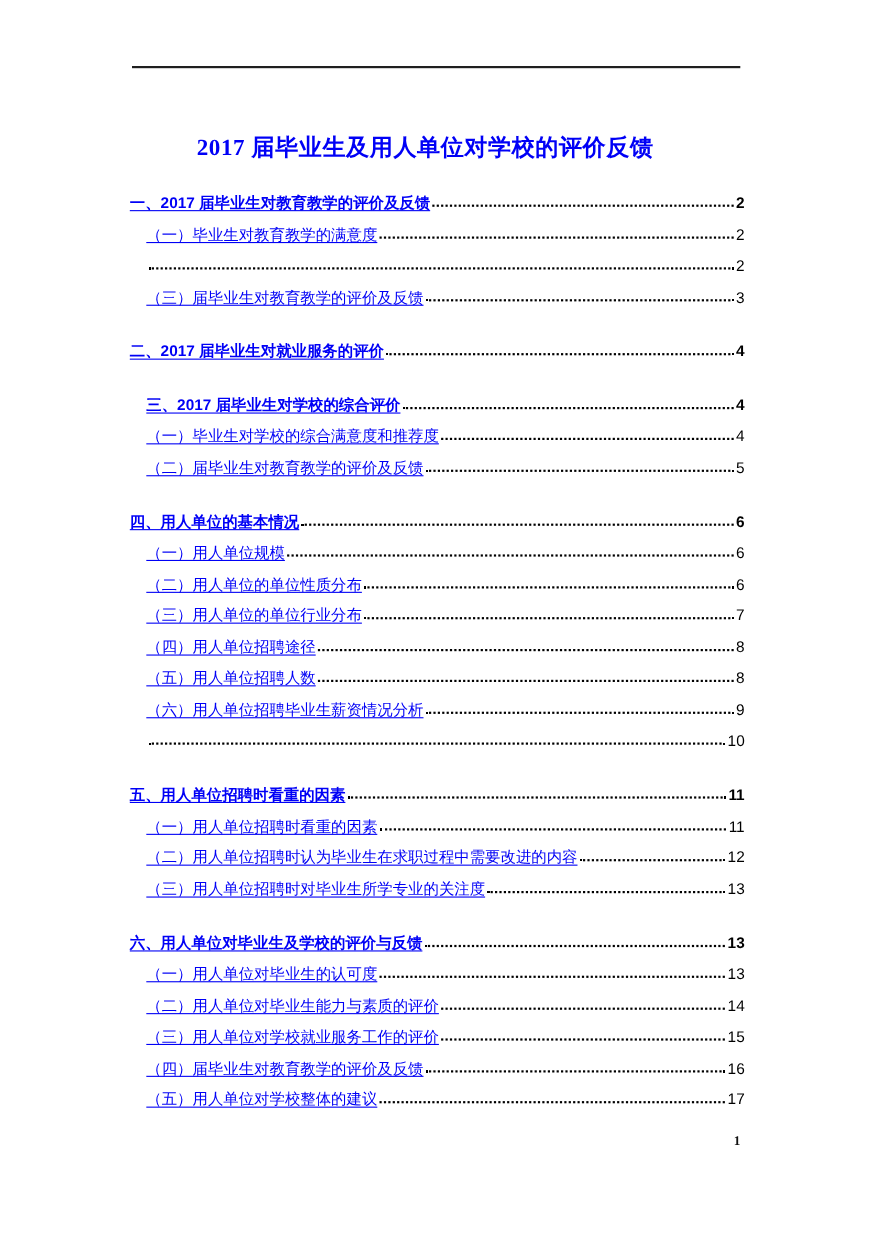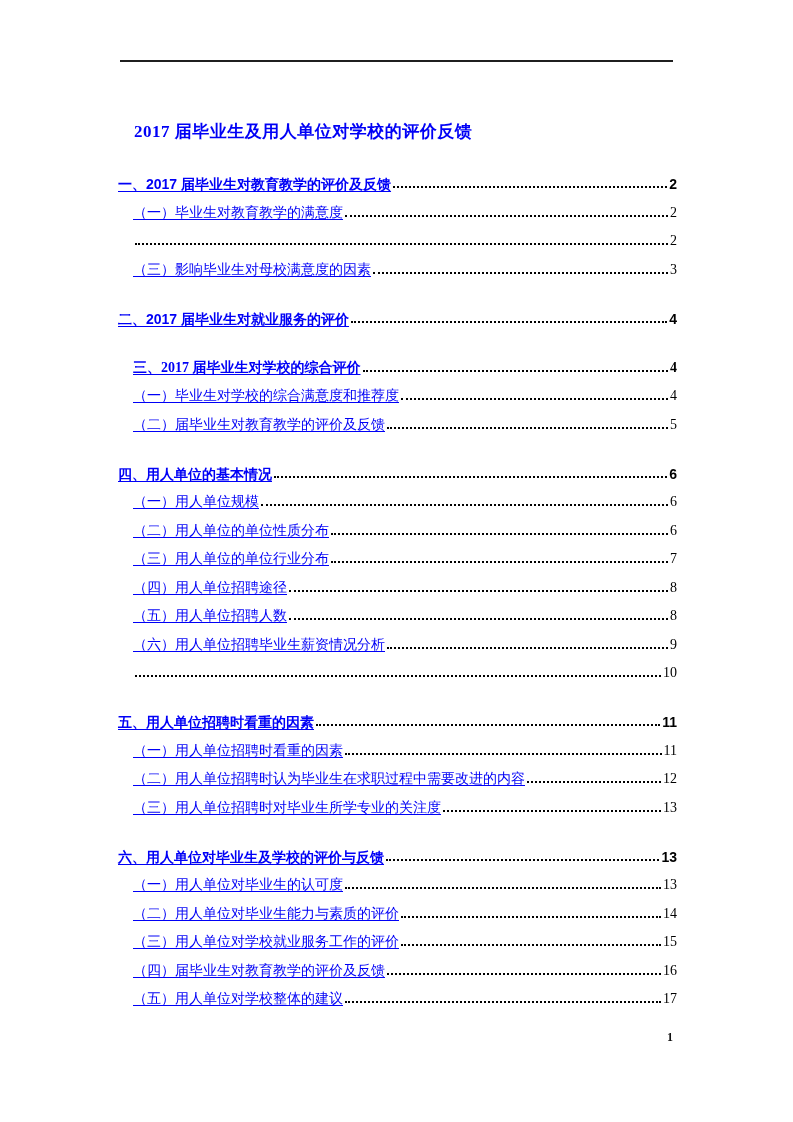--- a/index.html
+++ b/index.html
@@ -18,27 +18,27 @@
   .header-rule {
     position: absolute;
     left: 120px;
     top: 60px;
     width: 553px;
     height: 0;
     border-top: 2px solid #1f1f1f;
   }
   .doc-title {
     position: absolute;
-    left: 134px;
+    left: 108px;
     top: 120px;
     width: 557px;
     margin: 0;
-    text-align: left;
+    text-align: center;
     font-family: "Liberation Serif", "DejaVu Serif", serif;
-    font-size: 17px;
+    font-size: 21px;
     font-weight: bold;
     color: var(--link-blue, #0000f6);
     letter-spacing: 0.5px;
     white-space: nowrap;
   }
   .toc {
     position: absolute;
     left: 118px;
     top: 176px;
     width: 559px;
@@ -55,21 +55,20 @@
   .toc-row.l1 {
     font-weight: bold;
     margin-top: 33px;
   }
   .toc-row.l1.first {
     margin-top: 0;
   }
   .toc-row.l2,
   .toc-row.indent {
     padding-left: 15px;
-    font-family: Liberation Serif, serif;
   }
   .toc-label {
     color: var(--link-blue, #0000f6);
     text-decoration: underline;
     text-decoration-thickness: 1px;
     text-underline-offset: 2px;
     white-space: nowrap;
   }
   .toc-dots {
     flex: 1 1 auto;
@@ -110,21 +109,21 @@
       <a class="toc-row l2">
     <span class="toc-label">（一）毕业生对教育教学的满意度</span>
     <span class="toc-dots"></span>
     <span class="toc-page">2</span>
   </a>
       <a class="toc-row l2">
     <span class="toc-dots"></span>
     <span class="toc-page">2</span>
   </a>
       <a class="toc-row l2">
-    <span class="toc-label">（三）影响毕业生对母校满意度的因素</span>
+    <span class="toc-label">（三）届毕业生对教育教学的评价及反馈</span>
     <span class="toc-dots"></span>
     <span class="toc-page">3</span>
   </a>
       <a class="toc-row l1">
     <span class="toc-label">二、2017 届毕业生对就业服务的评价</span>
     <span class="toc-dots"></span>
     <span class="toc-page">4</span>
   </a>
       <a class="toc-row l1 indent">
     <span class="toc-label">三、2017 届毕业生对学校的综合评价</span>

